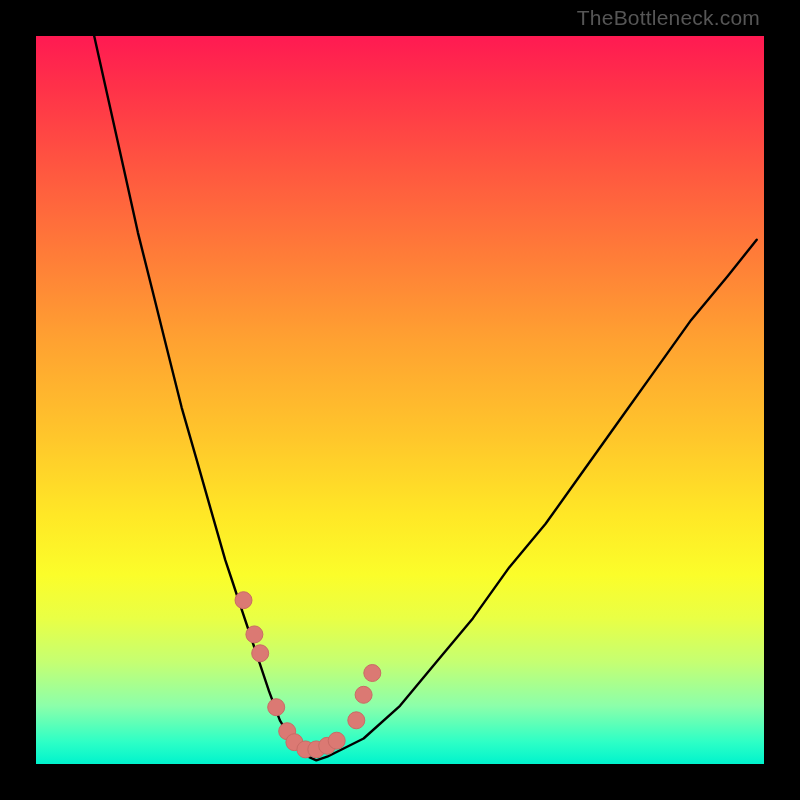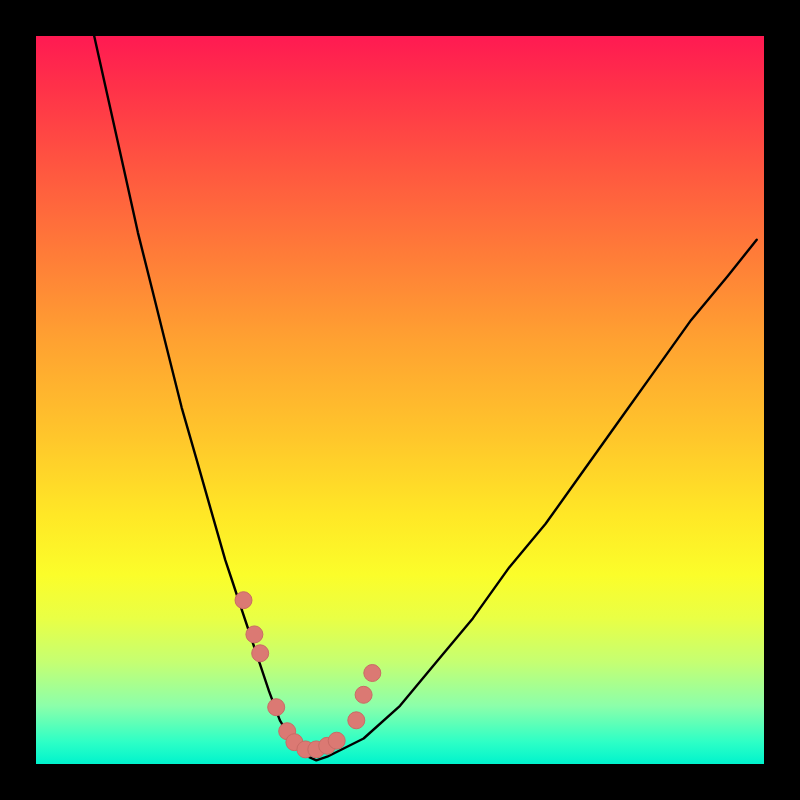--- a/index.html
+++ b/index.html
@@ -22,20 +22,21 @@
   }
   .brand{position:absolute;right:40px;top:6px;font-family:Arial,Helvetica,sans-serif;
     font-size:21px;color:#565656;font-weight:400;letter-spacing:0.2px}
   svg{position:absolute;left:36px;top:36px}
 </style>
 </head>
 <body>
 
 <div class="frame">
   <div class="plot"></div>
+  <div class="brand">TheBottleneck.com</div>
   <svg id="sv" width="728" height="728">
       <path d="M58.2 0.0 L72.8 65.5 L87.4 131.0 L101.9 196.6 L116.5 254.8 L131.0 313.0 L145.6 371.3 L160.2 422.2 L174.7 473.2 L189.3 524.2 L196.6 546.0 L203.8 567.8 L218.4 611.5 L233.0 655.2 L243.9 684.3 L254.8 702.5 L269.4 719.3 L280.3 724.4 L291.2 720.7 L327.6 702.5 L364.0 669.8 L400.4 626.1 L436.8 582.4 L473.2 531.4 L509.6 487.8 L546.0 436.8 L582.4 385.8 L618.8 334.9 L655.2 283.9 L691.6 240.2 L720.7 203.8 " fill="none" stroke="#000000" stroke-width="2.4" stroke-linecap="round" stroke-linejoin="round"></path>
       <circle cx="207.5" cy="564.2" r="8.5" fill="#db7973" stroke="#c96b65" stroke-width="1"></circle>
       <circle cx="218.4" cy="598.4" r="8.5" fill="#db7973" stroke="#c96b65" stroke-width="1"></circle>
       <circle cx="224.2" cy="617.3" r="8.5" fill="#db7973" stroke="#c96b65" stroke-width="1"></circle>
       <circle cx="240.2" cy="671.2" r="8.5" fill="#db7973" stroke="#c96b65" stroke-width="1"></circle>
       <circle cx="251.2" cy="695.2" r="8.5" fill="#db7973" stroke="#c96b65" stroke-width="1"></circle>
       <circle cx="258.4" cy="706.2" r="8.5" fill="#db7973" stroke="#c96b65" stroke-width="1"></circle>
       <circle cx="269.4" cy="713.4" r="8.5" fill="#db7973" stroke="#c96b65" stroke-width="1"></circle>
       <circle cx="280.3" cy="713.4" r="8.5" fill="#db7973" stroke="#c96b65" stroke-width="1"></circle>

